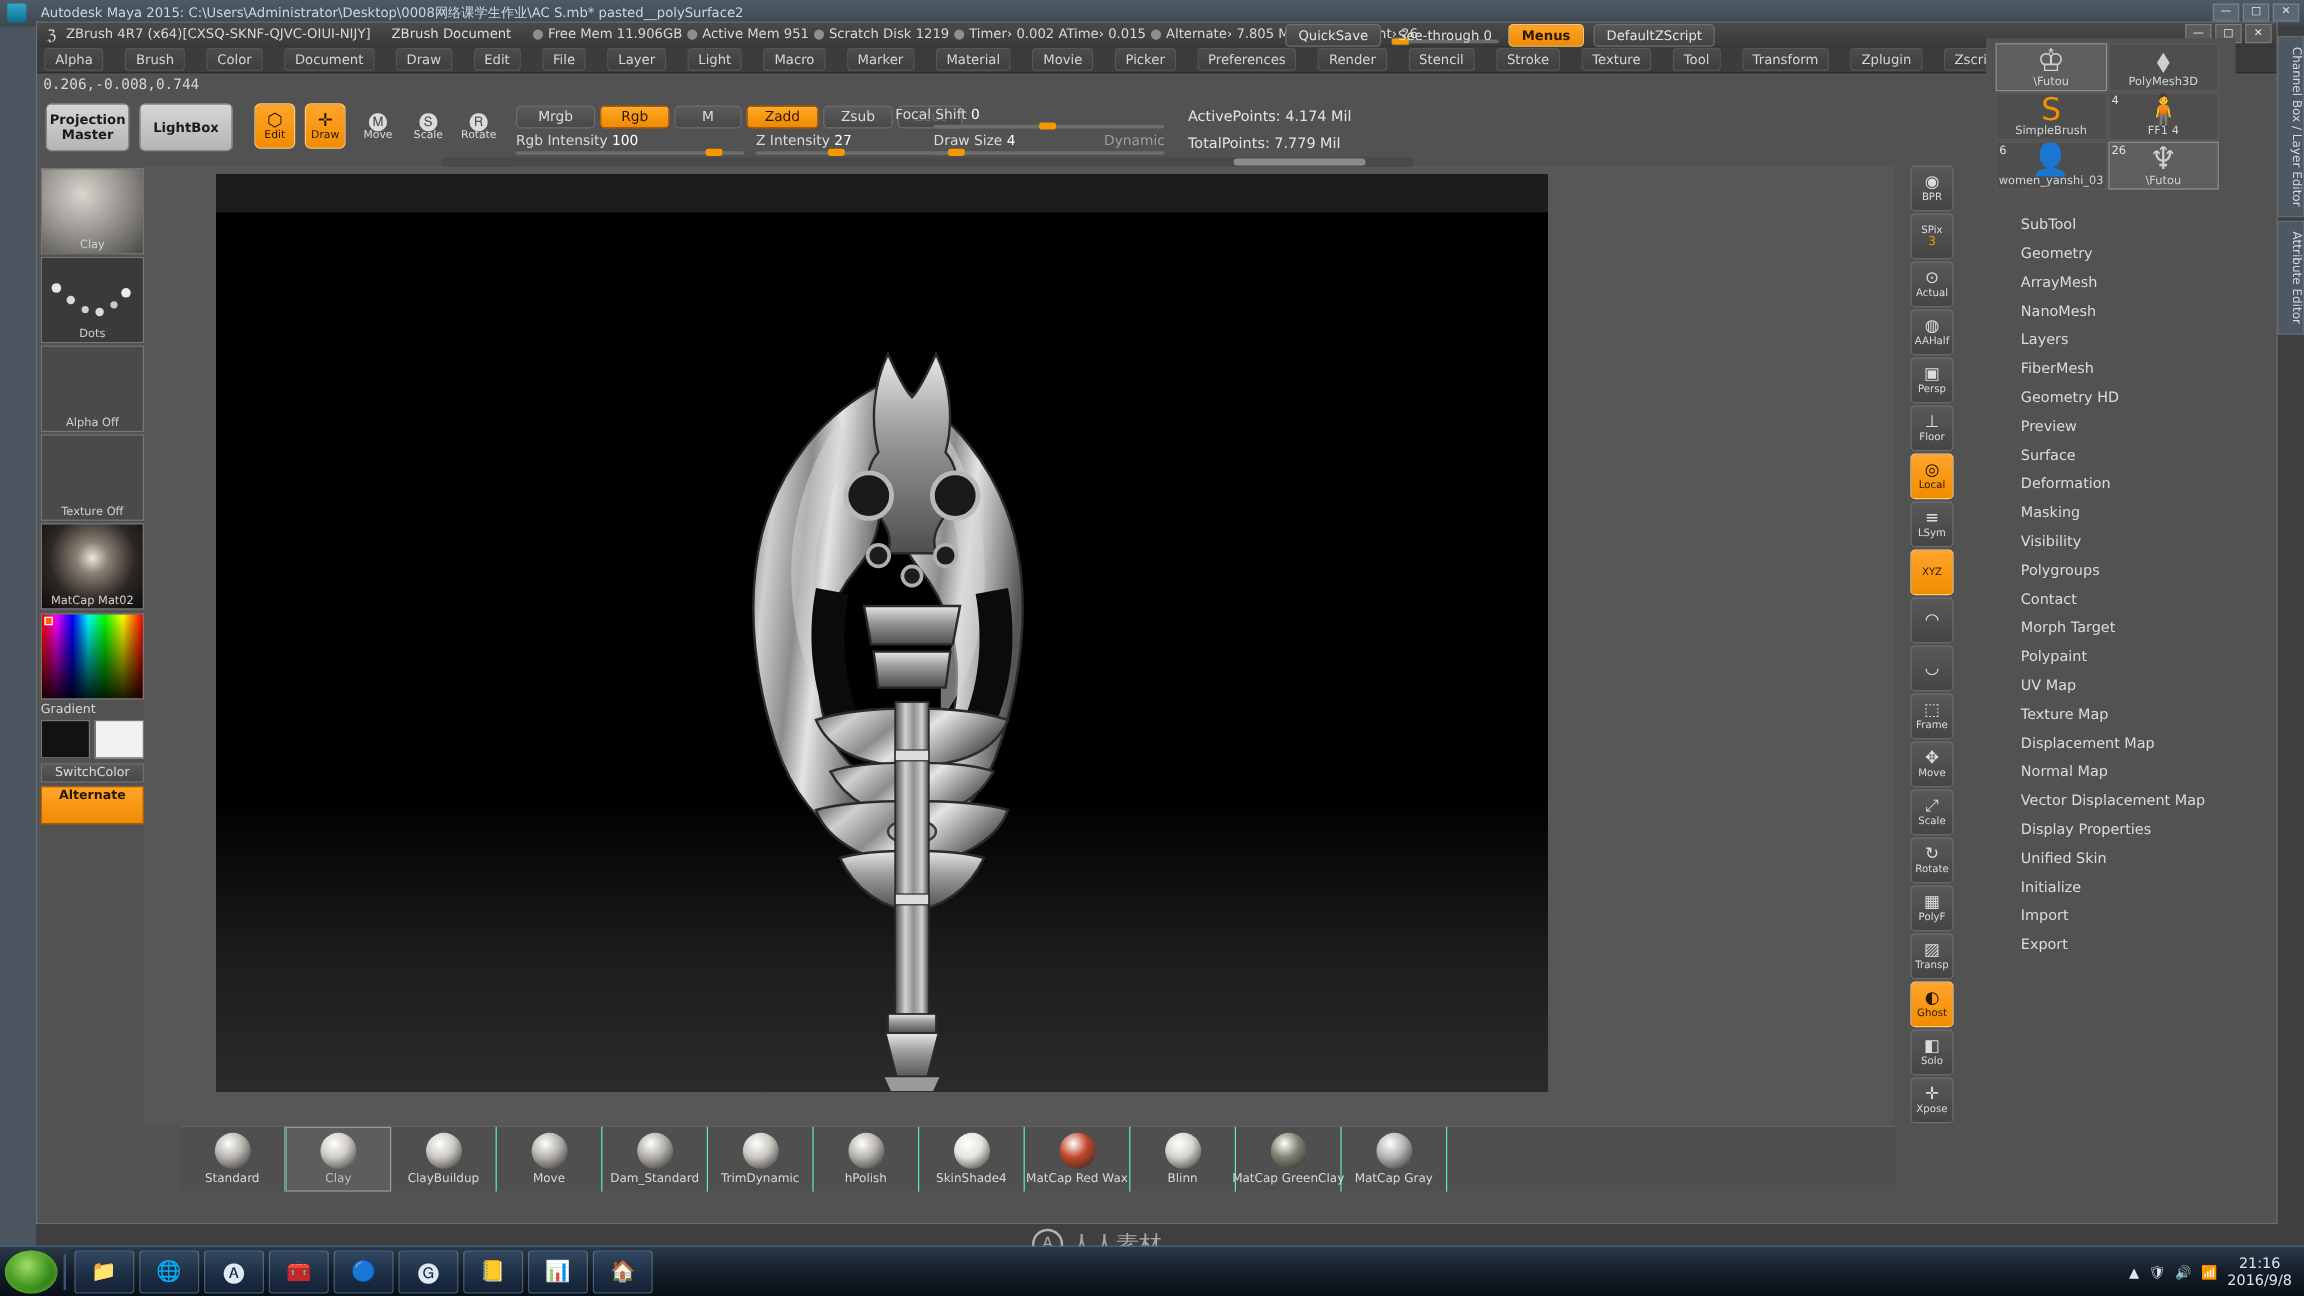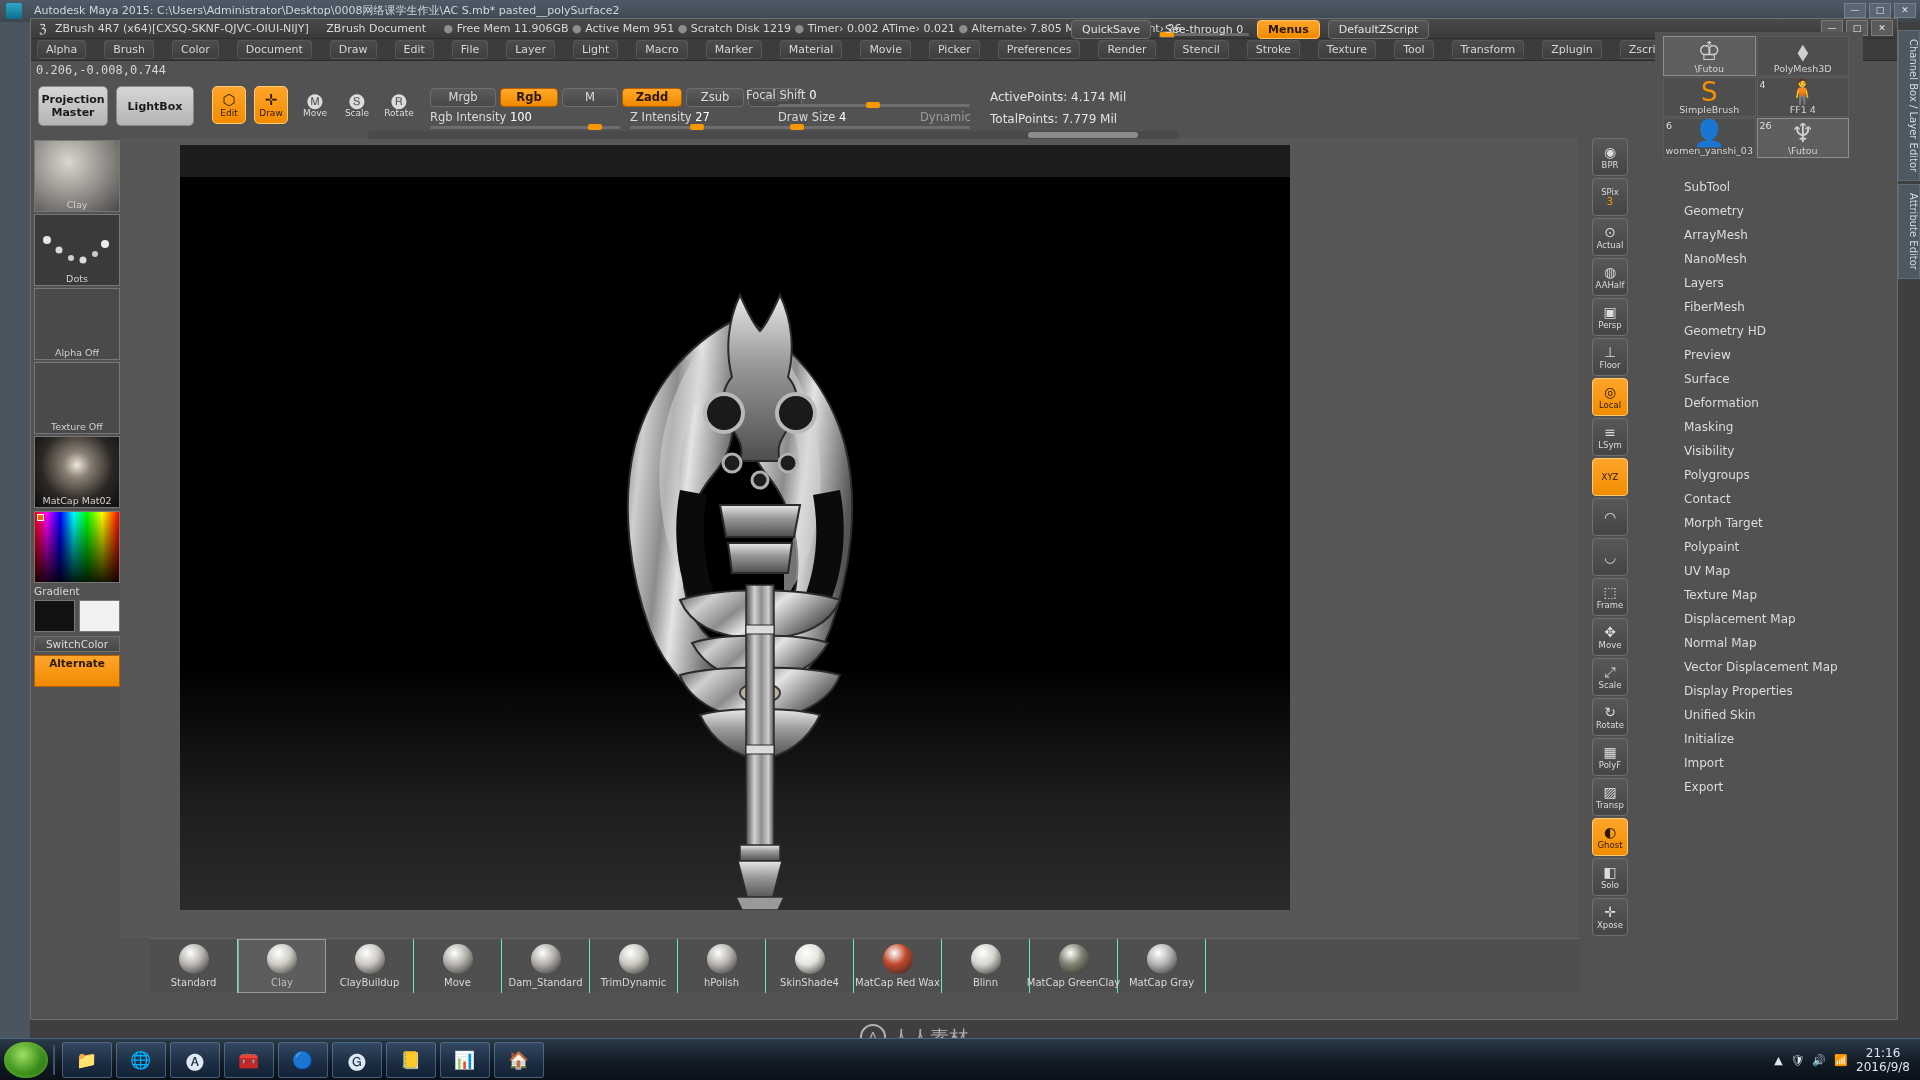--- a/index.html
+++ b/index.html
@@ -162,21 +162,21 @@
   .sqbtn .cap { font-size: 9px; }
 
   .pill {
     position: absolute; height: 19px; border-radius: 4px;
     border: 1px solid #6d6d6d;
     background: linear-gradient(#5b5b5b,#484848);
     color: #dcdcdc; font-size: 11.5px; line-height: 17px; text-align: center;
   }
   .pill.on {
     background: linear-gradient(#ffa928,#f08900);
-    border: 1px solid #b85d00; color: #2c1800; font-weight: bold;
+    border: 1px solid #b85d00; color: #2c1800; font-weight: normal;
   }
   .pill.dim { color: #6e6e6e; background: linear-gradient(#555,#474747); }
 
   .slabel { position: absolute; color: #dadada; font-size: 11.5px; white-space: nowrap; }
   .slabel b { color: #ffffff; font-weight: normal; }
   .sline {
     position: absolute; height: 3px; background: #6e6e6e; border-radius: 2px;
   }
   .sknob { position: absolute; height: 6px; width: 14px; background: #f79800; border-radius: 2px; }
 
@@ -346,21 +346,21 @@
       &nbsp;&nbsp;&nbsp;
       <span class="sep">●</span> <span>Free Mem</span>
       <span>11.906GB</span>
       <span class="sep">●</span> <span>Active Mem</span>
       <span>951</span>
       <span class="sep">●</span> <span>Scratch Disk</span>
       <span>1219</span>
       <span class="sep">●</span> <span>Timer</span>›
       <span>0.002</span>
       <span>ATime</span>›
-      <span>0.021</span>
+      <span>0.015</span>
       <span class="sep">●</span> <span>Alternate</span>›
       <span>7.805  MP</span>
       <span class="sep">●</span> <span>MeshCount</span>›
       <span>26</span>
 
       <div class="qs-wrap">
         <div class="zbtn">QuickSave</div>
         <div class="slider-mini">
           <div class="track"></div>
           <div class="thumb"></div>

